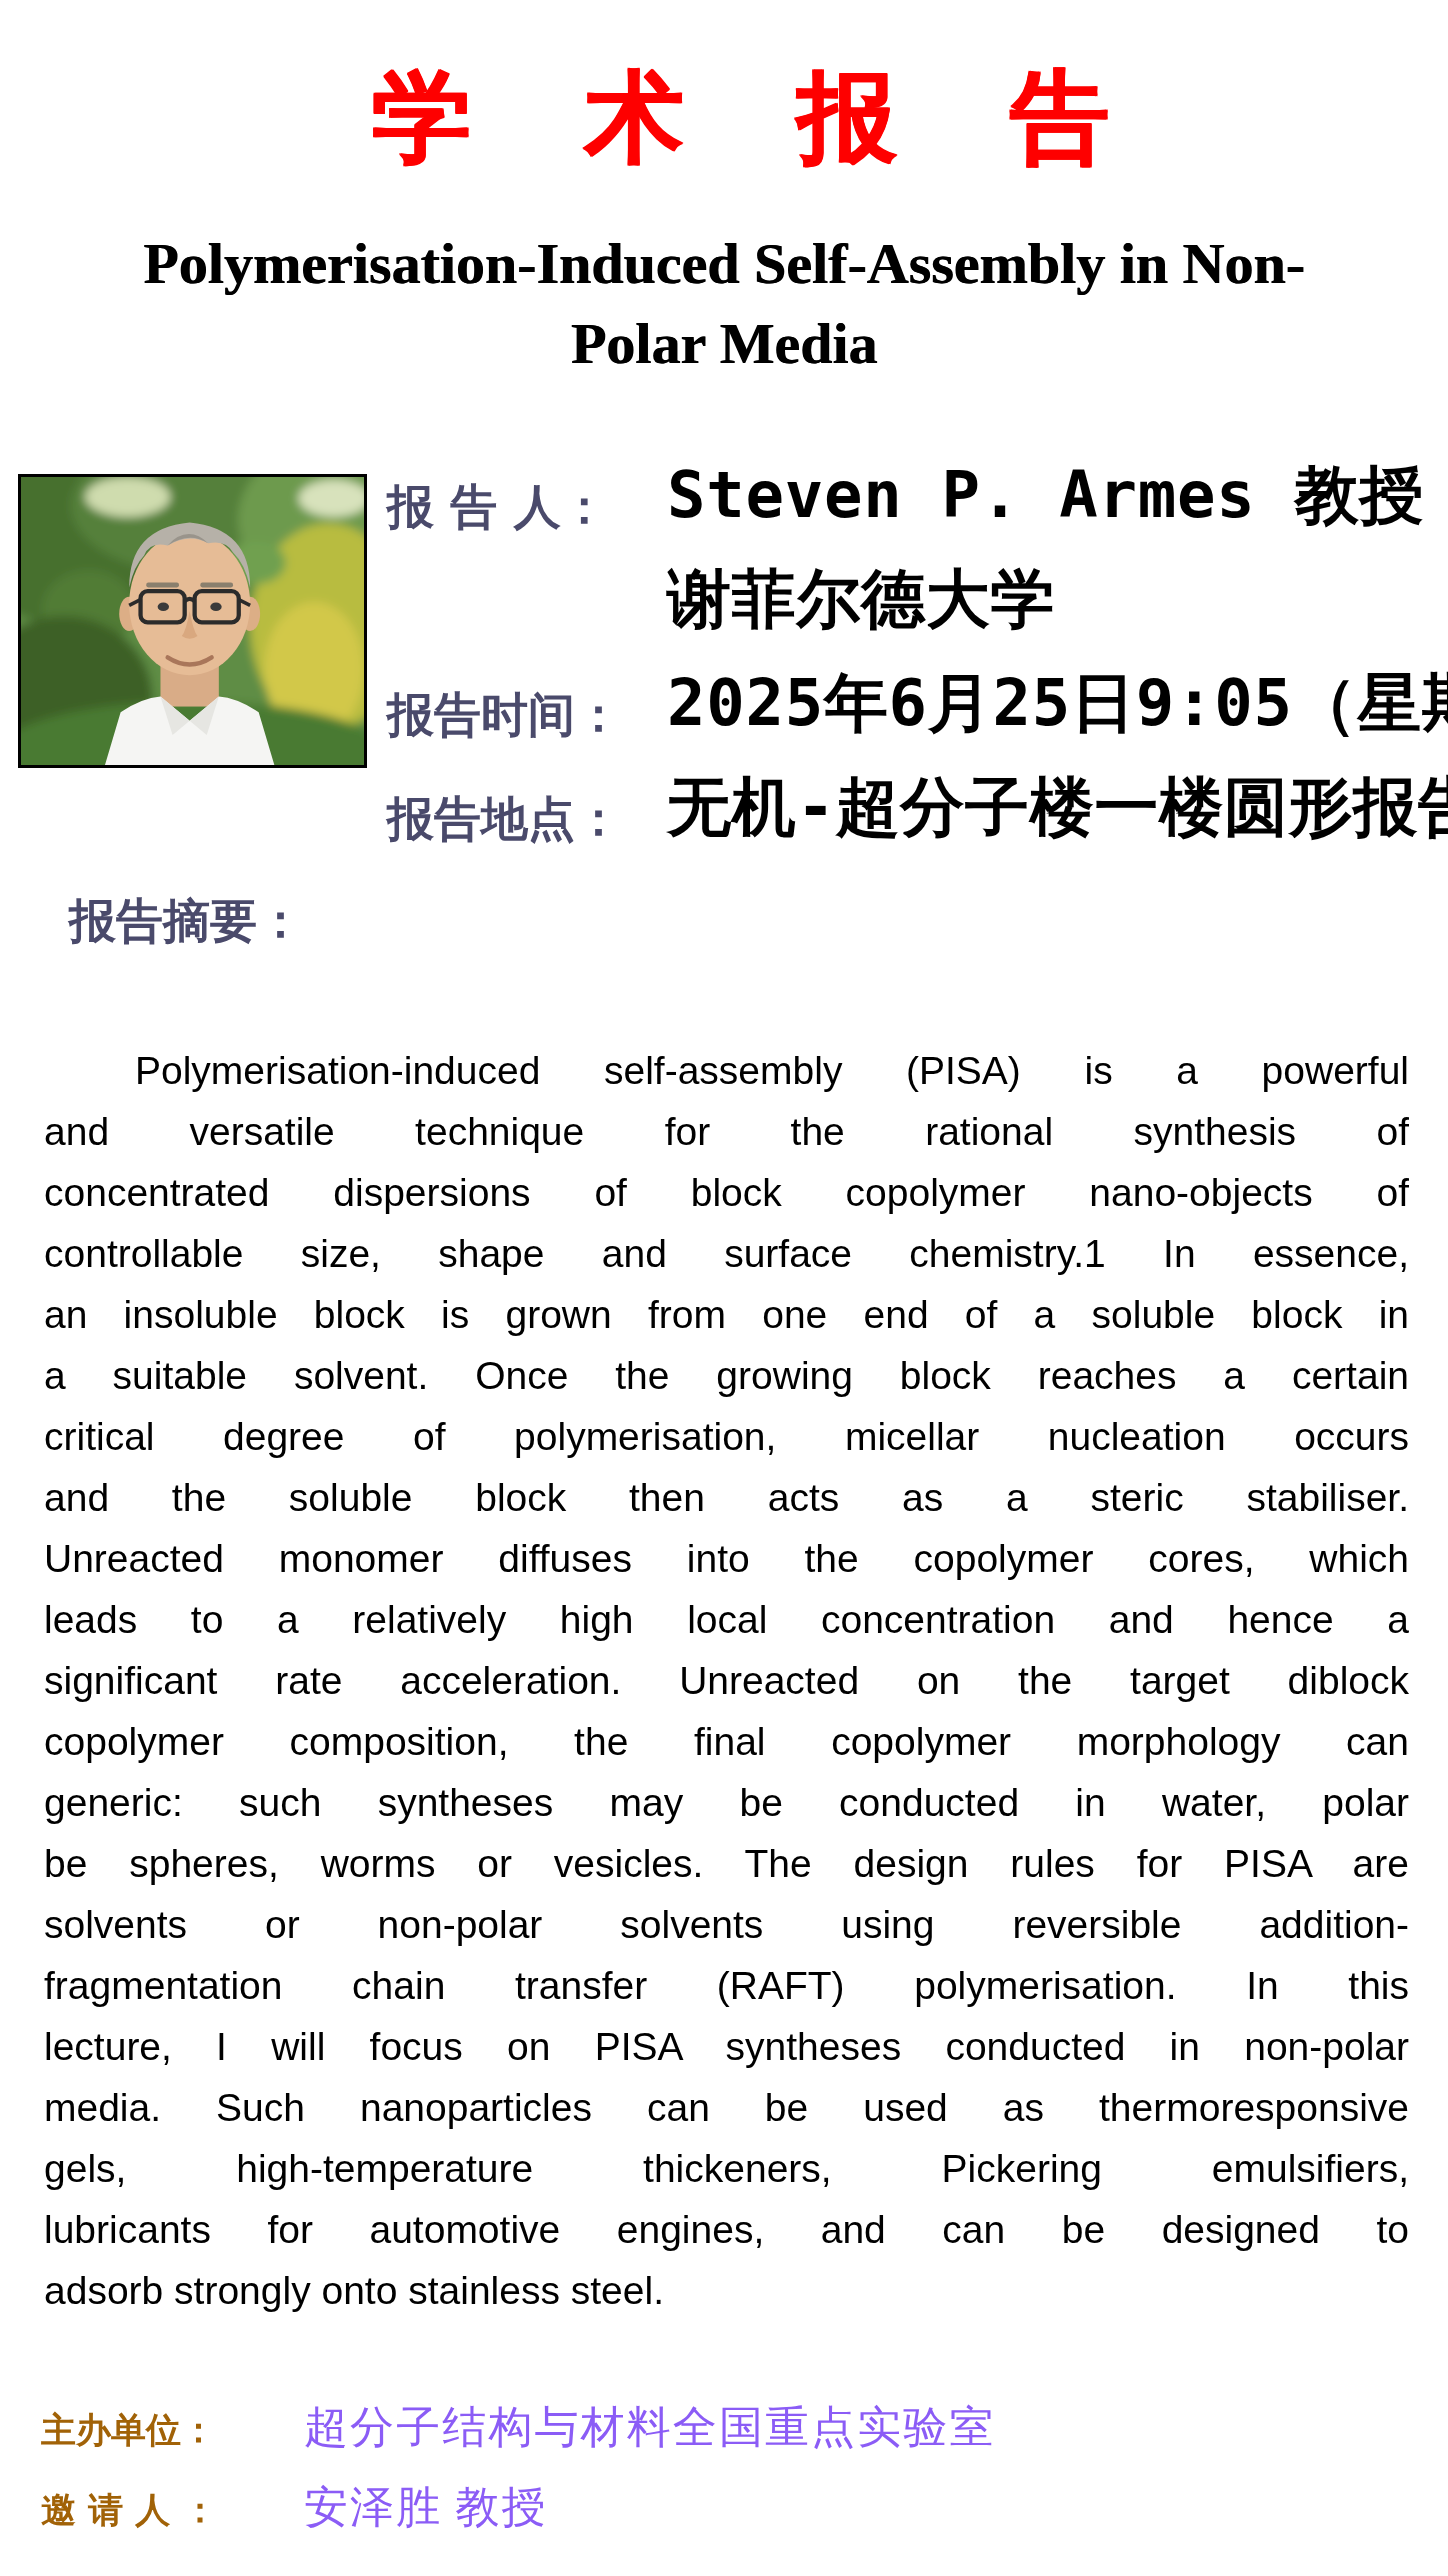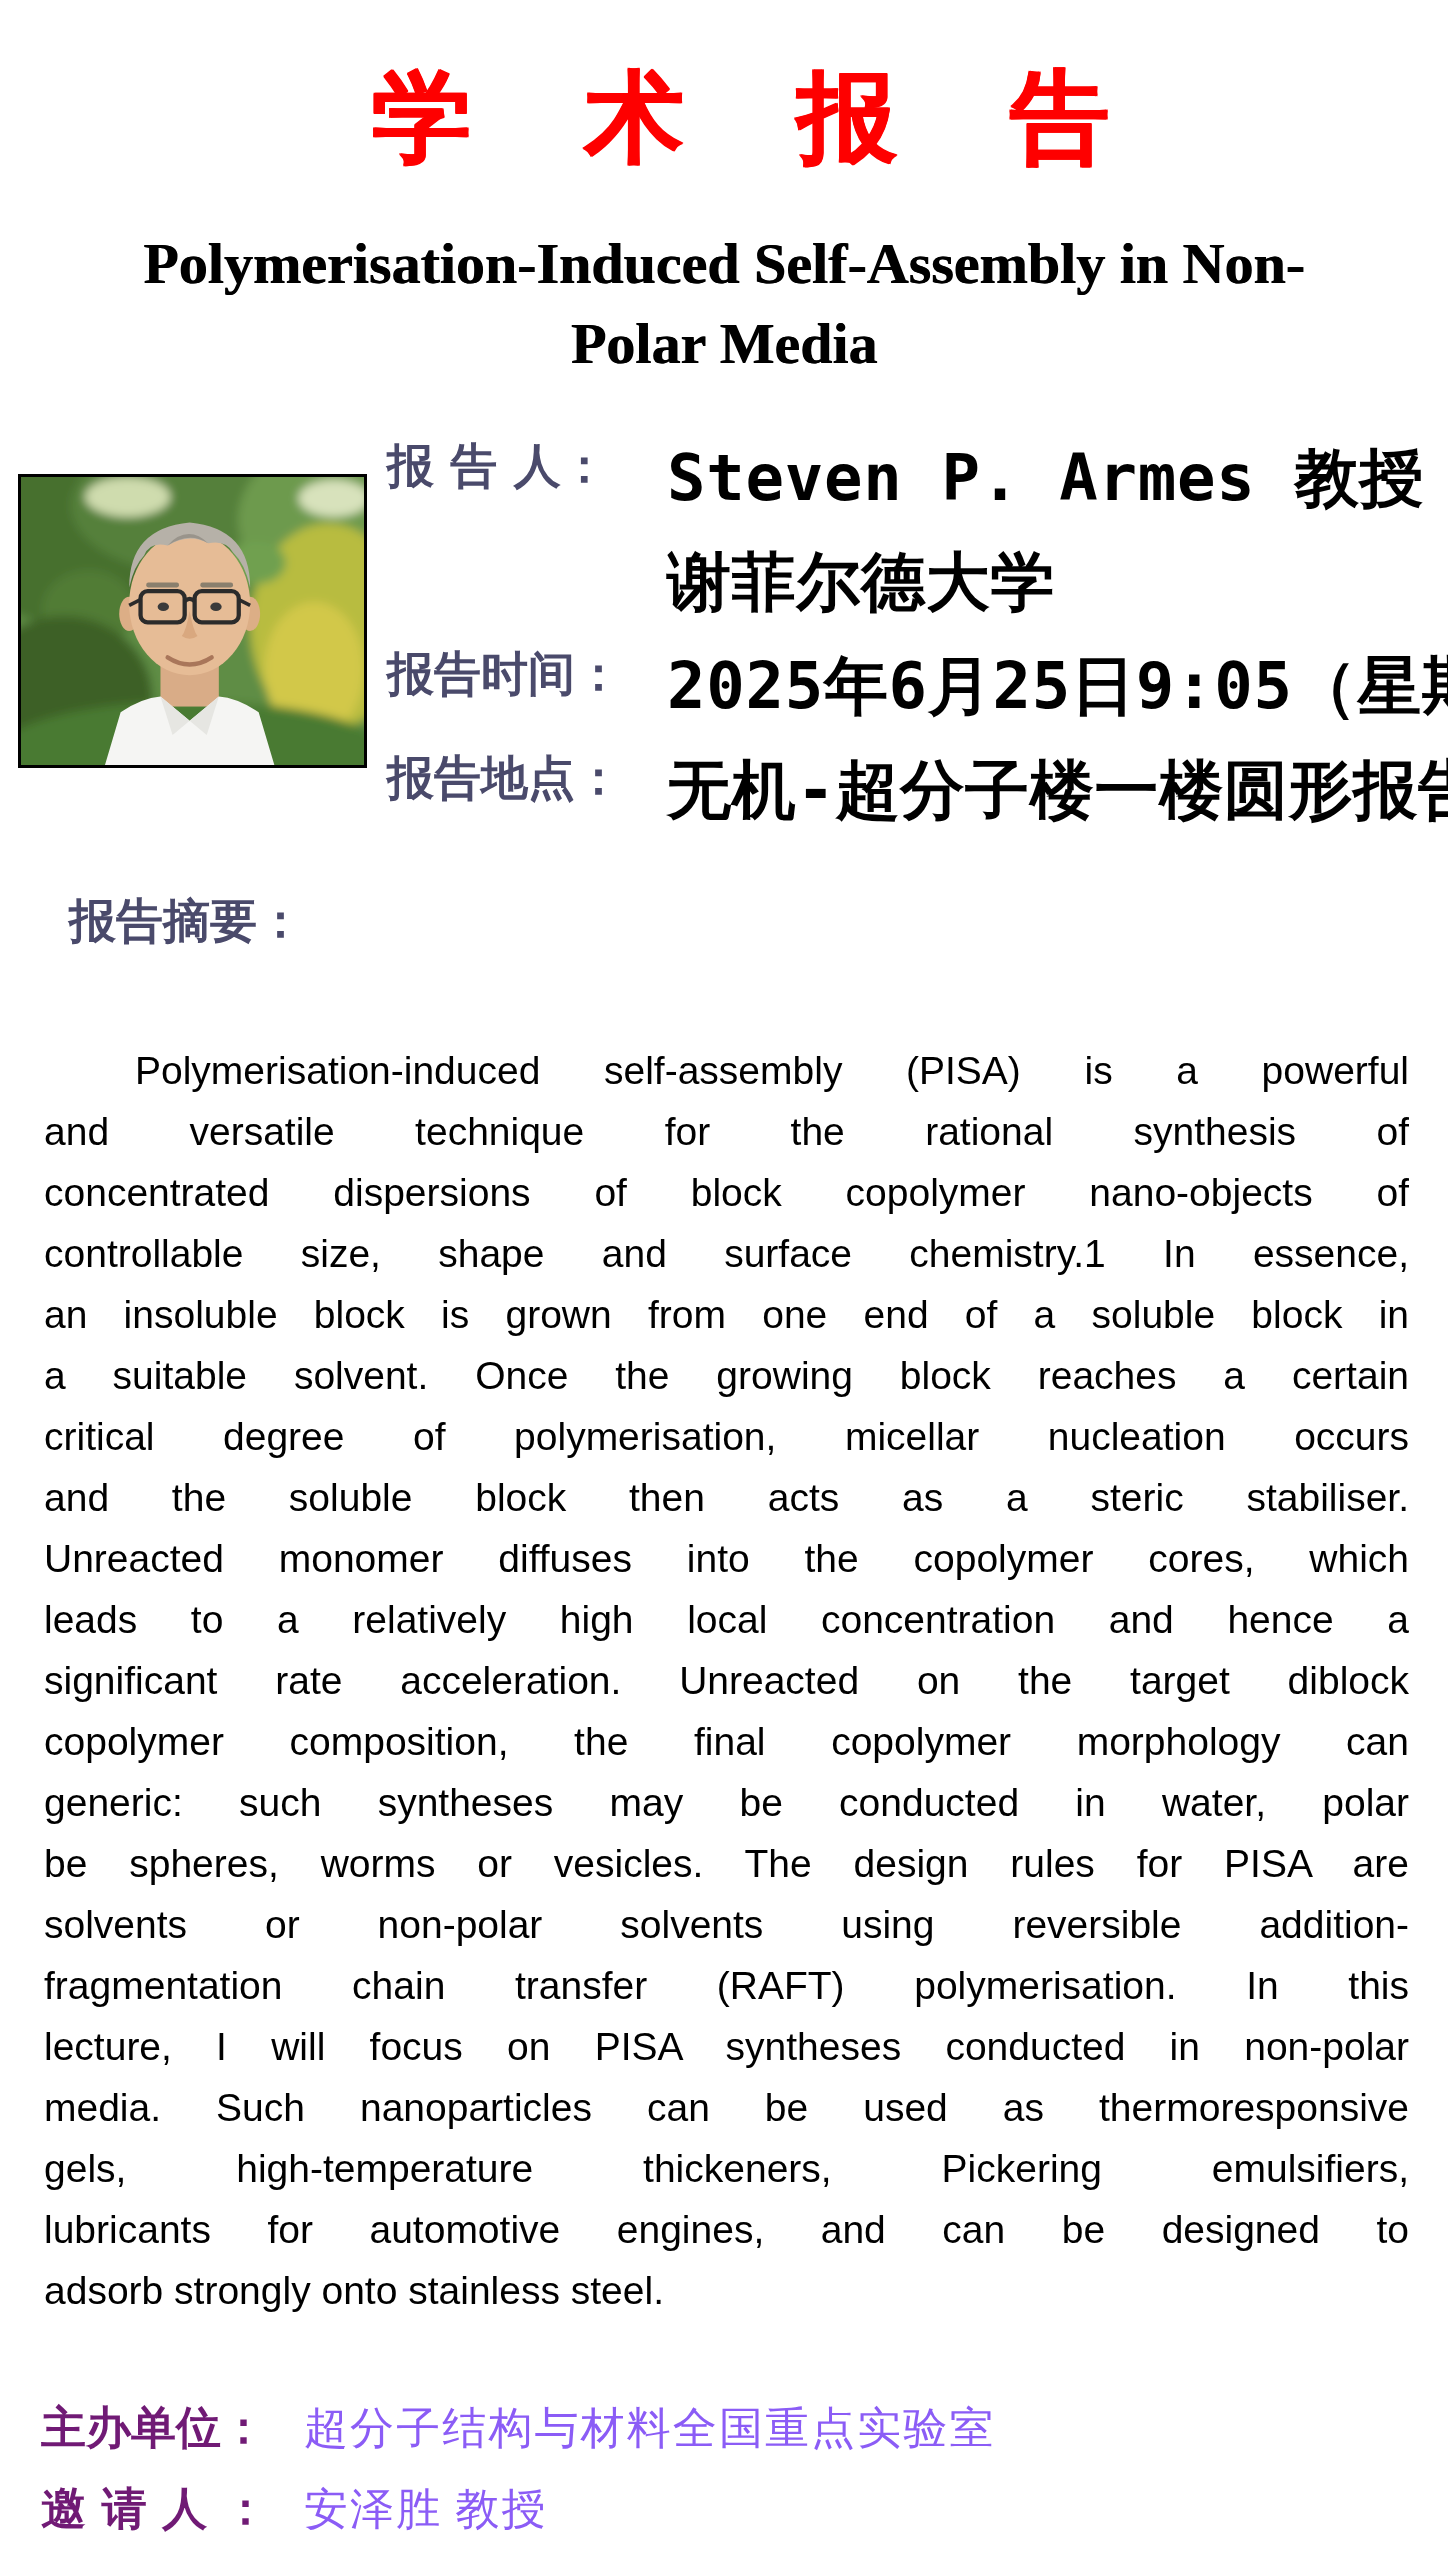--- a/index.html
+++ b/index.html
@@ -13,38 +13,38 @@
 
   .talk-title{position:absolute;top:224px;left:36px;right:36px;margin:0;text-align:center;
           font-family:"Liberation Serif","DejaVu Serif",serif;font-weight:bold;color:#000;
           font-size:58px;line-height:80px;text-shadow:0.7px 0 0 #000;}
 
   .photo-frame{position:absolute;left:18px;top:474px;width:349px;height:294px;
           border:3.6px solid #000;box-sizing:border-box;background:#6a9a4e;}
   .photo-frame svg{display:block;width:100%;height:100%;}
 
   .info{position:absolute;left:387px;top:435px;width:1049px;}
-  .info-row{display:flex;align-items:flex-start;height:104px;}
+  .info-row{display:flex;align-items:flex-end;height:104px;}
   .info-label{width:280px;flex:none;font-size:47px;font-weight:bold;color:#4a4a6b;
           font-family:"DejaVu Sans","Liberation Sans",sans-serif;}
   .info-value{font-size:64px;font-weight:bold;color:#000;letter-spacing:0.7px;white-space:nowrap;
           font-family:"DejaVu Sans Mono","DejaVu Sans",monospace;}
 
   .abstract-label{position:absolute;left:44px;top:890px;font-size:47px;font-weight:bold;
           color:#4a4a6b;font-family:"DejaVu Sans","Liberation Sans",sans-serif;margin-left:25px;}
   .abstract-body{position:absolute;left:44px;top:1040px;width:1365px;font-size:39px;color:#000;
           font-family:"Liberation Sans","DejaVu Sans",sans-serif;}
   .abs-line{height:61px;line-height:61px;text-align:justify;text-align-last:justify;overflow:hidden;}
   .abs-line.first{text-indent:91px;}
   .abs-line.last{text-align-last:left;}
 
   .footer{position:absolute;left:41px;top:2398px;width:1366px;}
   .footer-row{display:flex;align-items:baseline;}
   .footer-row.r1{margin-bottom:21px;}
-  .footer-label{width:263px;flex:none;font-size:45px;font-weight:bold;color:#701a75;
+  .footer-label{width:263px;flex:none;font-size:35px;font-weight:bold;color:#a16207;
           font-family:"DejaVu Sans","Liberation Sans",sans-serif;}
   .footer-value{font-size:44px;color:#8b5cf6;letter-spacing:2.1px;
           font-family:"Liberation Serif","DejaVu Serif",serif;}
 </style>
 </head>
 <body>
 
 <div class="poster">
 
   <h1 class="banner">学 术 报 告</h1>

